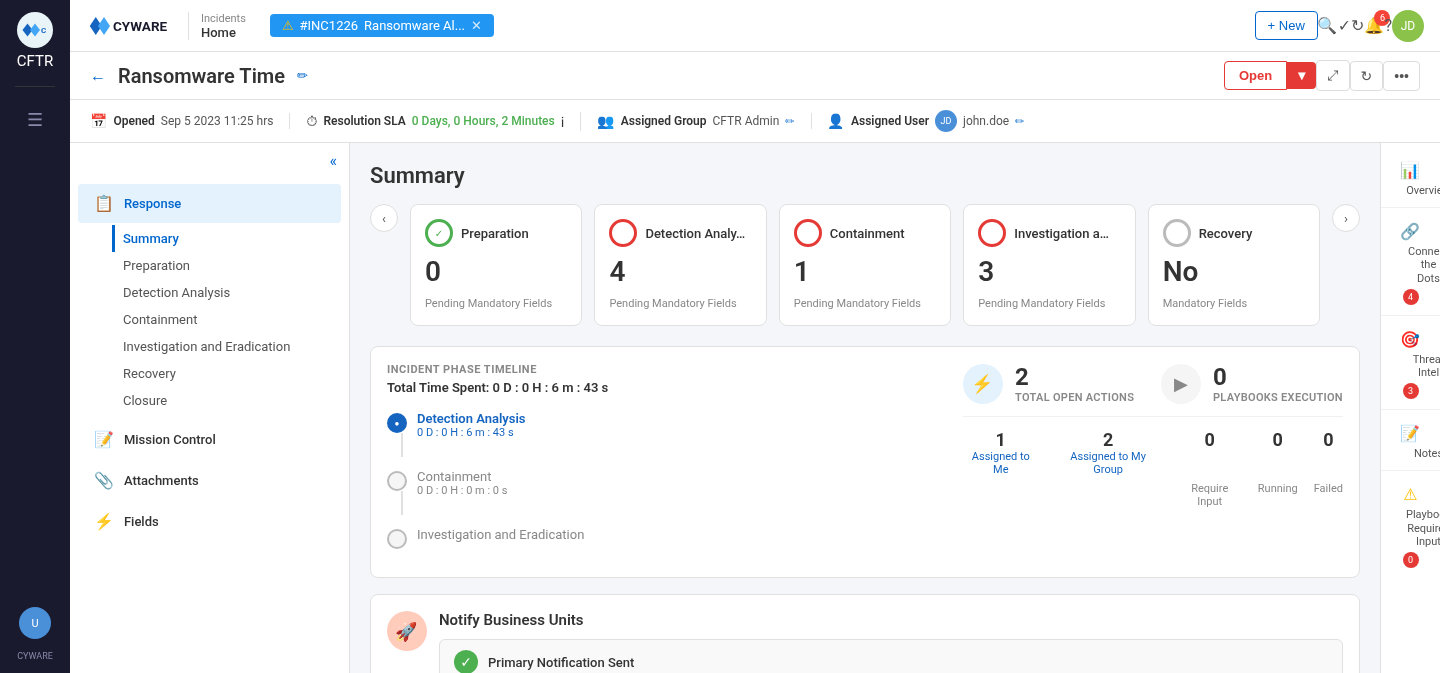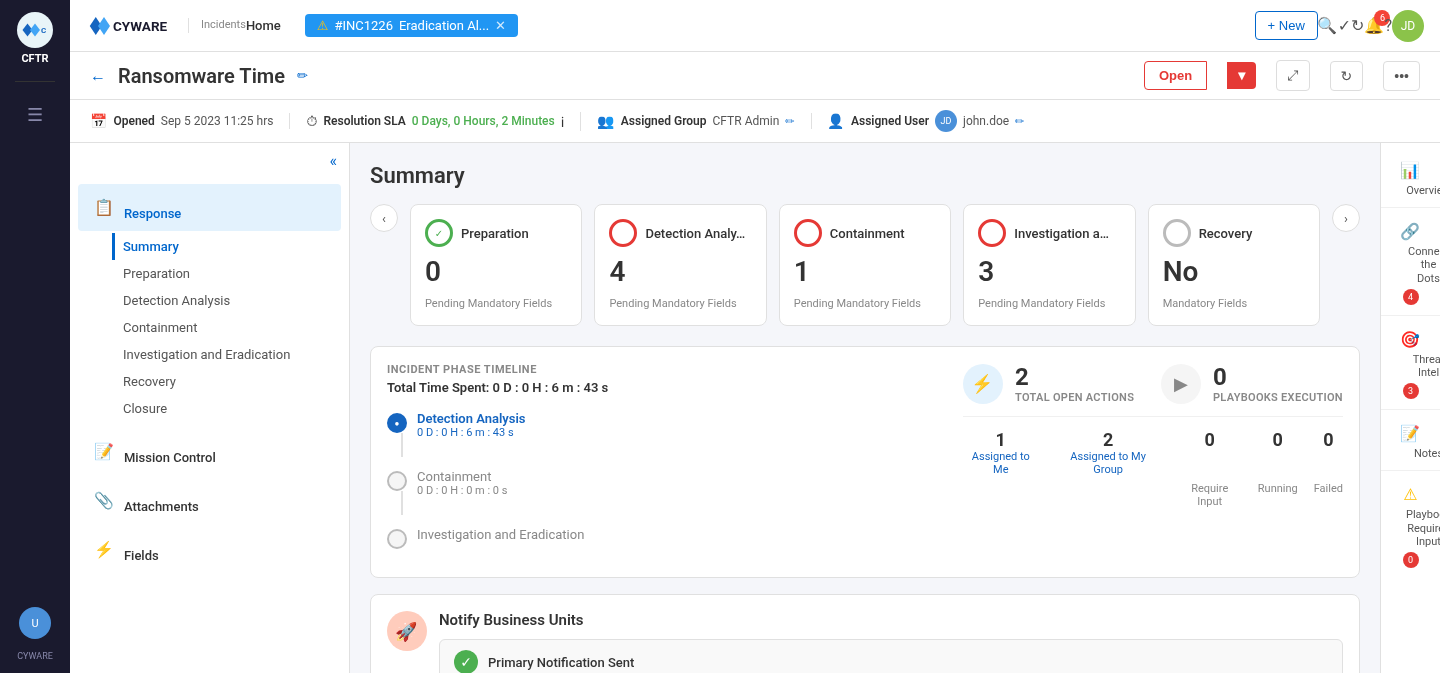--- a/index.html
+++ b/index.html
@@ -4,54 +4,54 @@
   <style>
     * { box-sizing: border-box; margin: 0; padding: 0; }
     body { font-family: -apple-system, BlinkMacSystemFont, 'Segoe UI', Roboto, sans-serif; font-size: 13px; background: #f5f6fa; color: #333; display: flex; height: 673px; overflow: hidden; }
 
     
     .left-nav {
       width: 70px; background: #1a1a2e; display: flex; flex-direction: column; align-items: center; padding: 12px 0; gap: 16px; flex-shrink: 0;
     }
     .logo-area { display: flex; flex-direction: column; align-items: center; gap: 4px; }
     .logo-icon { width: 36px; height: 36px; background: #e8f4f8; border-radius: 50%; display: flex; align-items: center; justify-content: center; font-weight: bold; font-size: 11px; color: #1a1a2e; }
-    .cftr-label { color: #fff; font-size: 11px; font-weight: bold; }
+    .cftr-label { color: #fff; font-size: 15px; font-weight: normal; }
     .nav-divider { width: 40px; height: 1px; background: #333; }
     .nav-icon { color: #8888aa; font-size: 18px; cursor: pointer; padding: 6px; border-radius: 4px; }
     .nav-bottom { margin-top: auto; display: flex; flex-direction: column; align-items: center; gap: 12px; }
     .avatar-circle { width: 32px; height: 32px; border-radius: 50%; background: #4a90d9; display: flex; align-items: center; justify-content: center; color: #fff; font-size: 11px; }
     .cyware-label { color: #8888aa; font-size: 9px; }
 
     
     .main-area { flex: 1; display: flex; flex-direction: column; overflow: hidden; }
 
     
     .top-bar {
       height: 52px; background: #fff; border-bottom: 1px solid #e0e0e0; display: flex; align-items: center; padding: 0 16px; gap: 12px; flex-shrink: 0;
     }
     .cyware-logo { display: flex; align-items: center; gap: 6px; font-weight: bold; font-size: 16px; color: #0066cc; }
-    .incidents-nav { display: flex; flex-direction: row; justify-content: center; padding: 0 12px; border-left: 1px solid #e0e0e0; }
+    .incidents-nav { display: flex; flex-direction: column; justify-content: center; padding: 0 12px; border-left: 1px solid #e0e0e0; }
     .incidents-nav .label { font-size: 11px; color: #888; }
     .incidents-nav .value { font-size: 13px; color: #333; font-weight: 500; }
     .active-tab { background: #2196F3; color: #fff; border-radius: 4px; padding: 4px 12px; display: flex; align-items: center; gap: 6px; font-size: 13px; }
     .active-tab .close-btn { cursor: pointer; opacity: 0.8; }
     .top-bar-right { margin-left: auto; display: flex; align-items: center; }
     .new-btn { border: 1px solid #0066cc; color: #0066cc; background: #fff; border-radius: 4px; padding: 6px 12px; cursor: pointer; font-size: 13px; }
     .top-icon { font-size: 16px; color: #555; cursor: pointer; position: relative; }
     .badge { position: absolute; top: -6px; right: -6px; background: #f44336; color: #fff; border-radius: 50%; width: 16px; height: 16px; font-size: 9px; display: flex; align-items: center; justify-content: center; }
     .user-avatar { width: 32px; height: 32px; border-radius: 50%; background: #8BC34A; display: flex; align-items: center; justify-content: center; color: #fff; font-size: 12px; cursor: pointer; }
 
     
     .incident-header {
       background: #fff; border-bottom: 1px solid #e0e0e0; padding: 8px 20px; display: flex; align-items: center; gap: 12px; flex-shrink: 0;
     }
     .back-btn { color: #0066cc; cursor: pointer; font-size: 16px; }
     .incident-title { font-size: 20px; font-weight: 600; color: #333; }
     .edit-icon { color: #0066cc; cursor: pointer; }
-    .header-right { margin-left: auto; display: flex; align-items: center; gap: 20px; }
+    .header-right { margin-left: auto; display: flex; align-items: center; gap: 0; }
     .status-btn { background: #fff; border: 1px solid #e53935; color: #e53935; border-radius: 4px 0 0 4px; padding: 6px 14px; font-weight: 600; font-size: 13px; cursor: pointer; }
     .status-dropdown { background: #e53935; color: #fff; border: none; border-radius: 0 4px 4px 0; padding: 6px 8px; cursor: pointer; }
     .action-btn { background: #fff; border: 1px solid #ddd; border-radius: 4px; padding: 6px 10px; cursor: pointer; color: #555; font-size: 14px; }
 
     
     .meta-bar {
       background: #fff; border-bottom: 1px solid #e0e0e0; padding: 10px 20px; display: flex; align-items: center; gap: 0; flex-shrink: 0; font-size: 12px;
     }
     .meta-item { display: flex; align-items: center; gap: 6px; padding: 0 16px; border-right: 1px solid #e0e0e0; }
     .meta-item:first-child { padding-left: 0; }
@@ -66,21 +66,21 @@
     .content-area { flex: 1; display: flex; overflow: hidden; }
 
     
     .left-sidebar { width: 280px; background: #fff; border-right: 1px solid #e0e0e0; overflow-y: auto; flex-shrink: 0; }
     .sidebar-collapse { display: flex; justify-content: flex-end; padding: 8px 12px; }
     .collapse-btn { color: #0066cc; cursor: pointer; font-size: 16px; }
     .sidebar-section { padding: 4px 0; }
     .sidebar-nav-item { display: flex; align-items: center; gap: 10px; padding: 10px 16px; cursor: pointer; border-radius: 4px; margin: 2px 8px; }
     .sidebar-nav-item.active { background: #e3f2fd; }
     .sidebar-nav-item .nav-item-icon { color: #0066cc; font-size: 16px; }
-    .sidebar-nav-item .nav-item-label { font-weight: 500; color: #333; font-size: 13px; margin-top: 12px; }
+    .sidebar-nav-item .nav-item-label { font-weight: 500; color: #333; font-size: 13px; }
     .sidebar-nav-item.active .nav-item-label { color: #0066cc; }
     .sidebar-sub-items { padding-left: 42px; }
     .sidebar-sub-item { padding: 6px 8px; cursor: pointer; color: #555; font-size: 13px; border-left: 3px solid transparent; }
     .sidebar-sub-item.active { color: #0066cc; border-left: 3px solid #0066cc; font-weight: 500; }
 
     
     .main-content { flex: 1; overflow-y: auto; padding: 20px; }
     .page-title { font-size: 22px; font-weight: 600; margin-bottom: 16px; }
 
     
@@ -178,21 +178,21 @@
         <text x="36" y="22" font-size="18" font-weight="bold" fill="#1a1a2e">CYWARE</text>
       </svg>
     </div>
     <div class="incidents-nav">
       <span class="label">Incidents</span>
       <span class="value">Home</span>
     </div>
     <div class="active-tab">
       <span class="warning-icon">⚠</span>
       <span>#INC1226</span>
-      <span>Eradication Al...</span>
+      <span>Ransomware Al...</span>
       <span class="close-btn">✕</span>
     </div>
     <div class="top-bar-right">
       <button class="new-btn">+ New</button>
       <div class="top-icon">🔍</div>
       <div class="top-icon">✓</div>
       <div class="top-icon">↻</div>
       <div class="top-icon" style="position:relative;">
         🔔
         <span class="badge">6</span>

